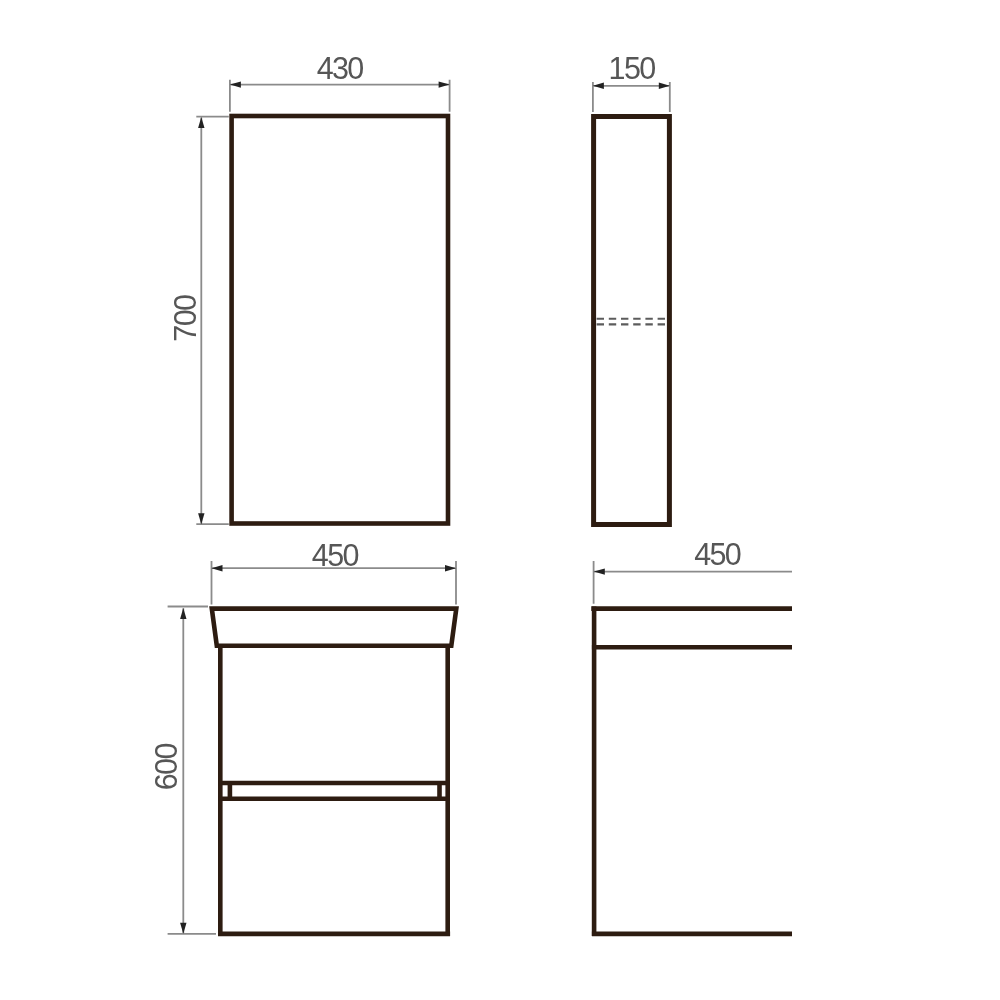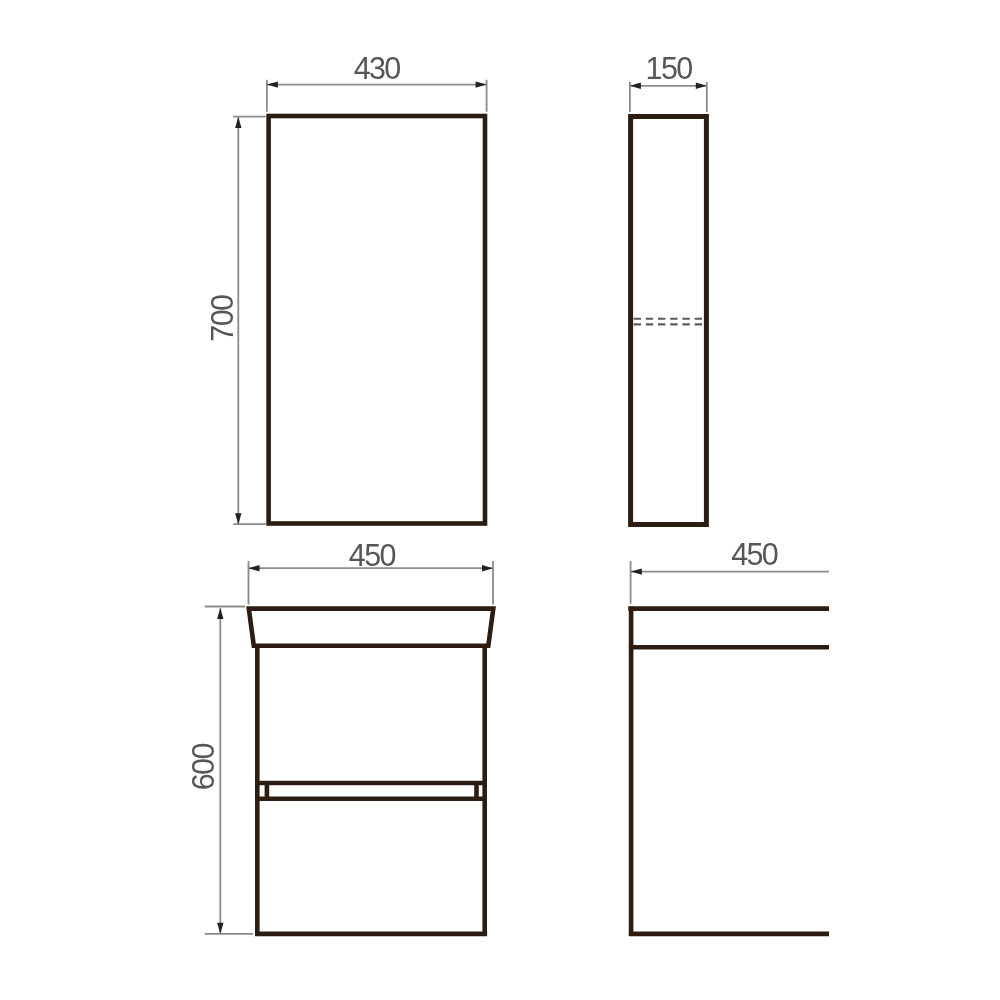--- a/index.html
+++ b/index.html
@@ -1,16 +1,16 @@
 <!DOCTYPE html>
 <html><head>
 <meta charset="utf-8">
 <style>
   html,body{margin:0;padding:0;background:#ffffff;}
-  .wrap{width:792px;height:1000px;position:relative;overflow:hidden;background:#ffffff;margin-left:37px;}
+  .wrap{width:792px;height:1000px;position:relative;overflow:hidden;background:#ffffff;}
   text{font-family:"Liberation Sans", sans-serif;fill:#565656;letter-spacing:-1.6px;}
 </style>
 </head>
 <body>
 <div class="wrap">
 <svg width="1000" height="1000" viewBox="0 0 1000 1000">
 
   <rect x="231.6" y="116" width="216.4" height="407.5" fill="#ffffff" stroke="#2d1c11" stroke-width="4.6"></rect>
 
   <path d="M230,84.6 H449.5" stroke="#8b8b8b" stroke-width="1.8" fill="none"></path>

